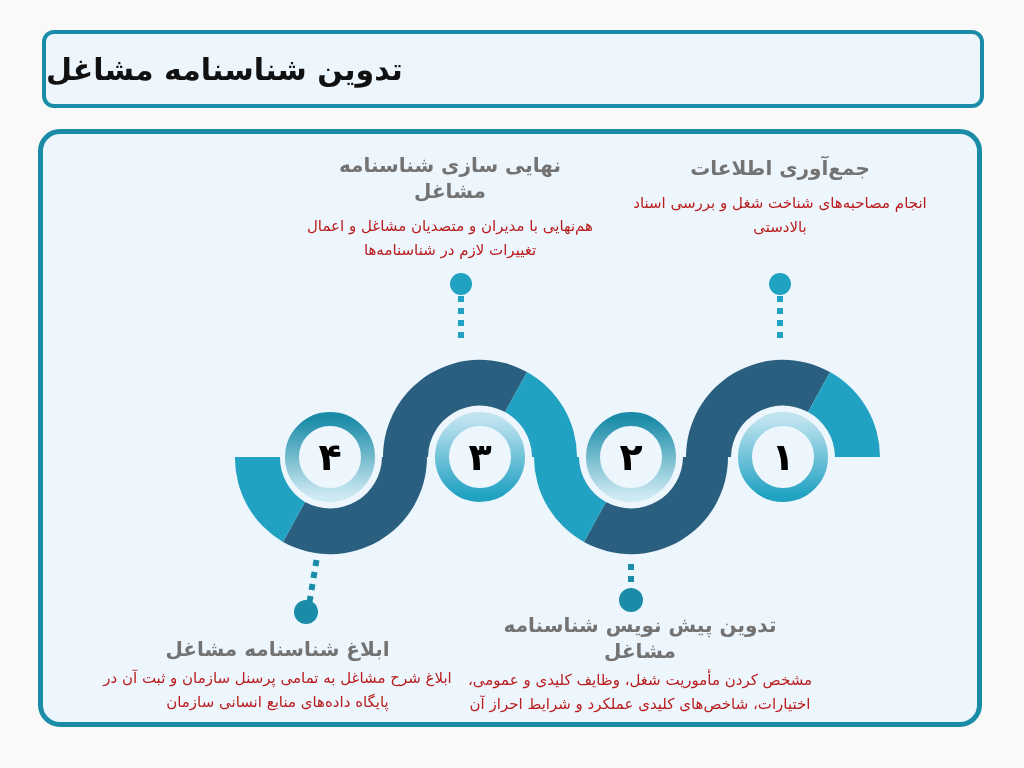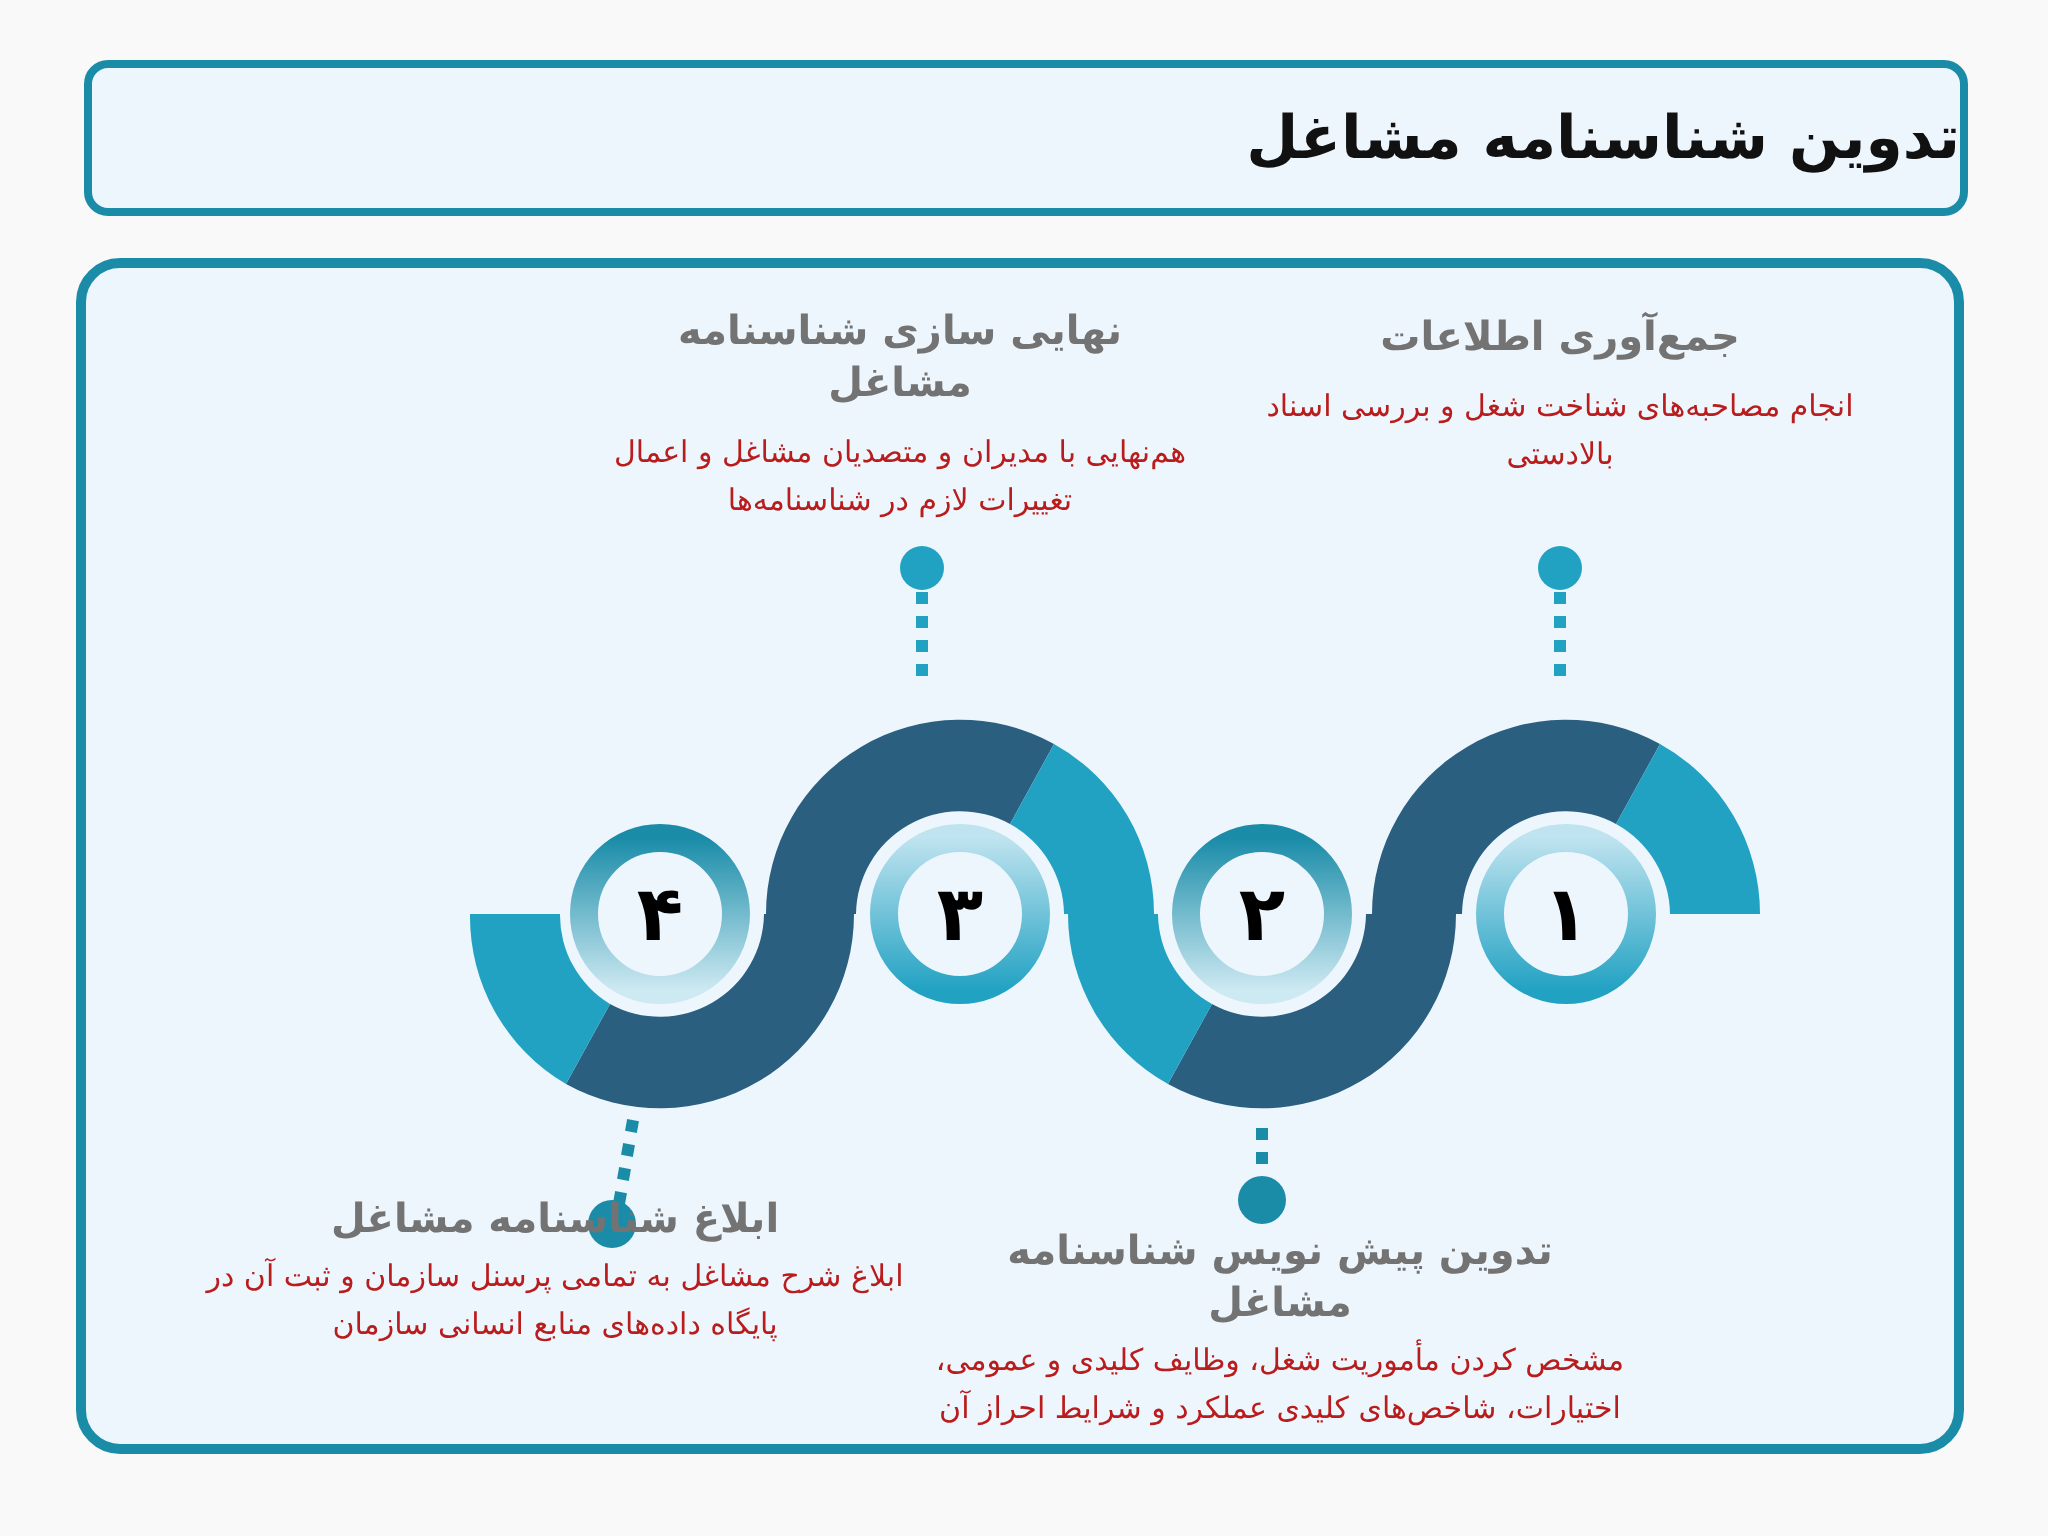--- a/index.html
+++ b/index.html
@@ -4,21 +4,21 @@
 <style>
   html, body { margin: 0; padding: 0; }
   body {
     width: 1024px; height: 768px; background: #f9f9f9;
     position: relative; overflow: hidden;
     font-family: "DejaVu Sans", sans-serif;
   }
   .title-box {
     position: absolute; left: 42px; top: 30px; width: 934px; height: 70px;
     border: 4px solid #1a8ca8; border-radius: 12px; background: #eef6fd;
-    display: flex; align-items: center; justify-content: flex-end;
+    display: flex; align-items: center; justify-content: flex-start;
   }
   .title-box h1 {
     margin: 0; font-size: 30px; font-weight: bold; color: #111; direction: rtl;
   }
   .main-box {
     position: absolute; left: 38px; top: 129px; width: 934px; height: 588px;
     border: 5px solid #1a8ca8; border-radius: 22px; background: #eef6fd;
   }
   svg.wave { position: absolute; left: 0; top: 0; width: 1024px; height: 768px; pointer-events: none; }
   .step {
@@ -122,16 +122,16 @@
 <div class="step" style="left:300px;top:152px;width:300px;">
   <p class="st">نهایی سازی شناسنامه مشاغل</p>
   <p class="sd">هم‌نهایی با مدیران و متصدیان مشاغل و اعمال تغییرات لازم در شناسنامه‌ها</p>
 </div>
 
 <div class="step" style="left:465px;top:612px;width:350px;text-align:center;">
   <p class="st" style="margin-bottom:4px;">تدوین پیش نویس شناسنامه مشاغل</p>
   <p class="sd">مشخص کردن مأموریت شغل، وظایف کلیدی و عمومی، اختیارات، شاخص‌های کلیدی عملکرد و شرایط احراز آن</p>
 </div>
 
-<div class="step" style="left:95px;top:596px;width:365px;">
+<div class="step" style="left:95px;top:636px;width:365px;">
   <p class="st" style="margin-bottom:4px;">ابلاغ شناسنامه مشاغل</p>
   <p class="sd">ابلاغ شرح مشاغل به تمامی پرسنل سازمان و ثبت آن در پایگاه داده‌های منابع انسانی سازمان</p>
 </div>
 
 </body></html>

